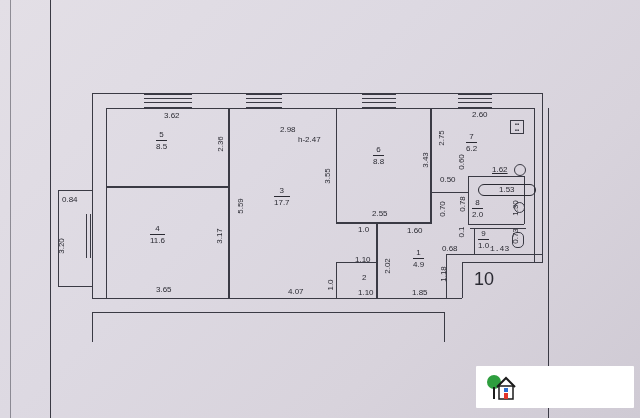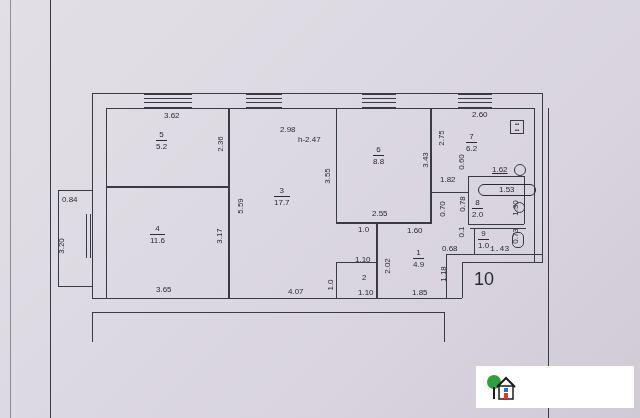--- a/index.html
+++ b/index.html
@@ -67,21 +67,21 @@
   <div class="line" style="left:86px;top:214px;width:1px;height:44px;"></div>
   <div class="line" style="left:90px;top:214px;width:1px;height:44px;"></div>
 
   <div class="line" style="left:92px;top:312px;width:352px;height:1px;"></div>
   <div class="line" style="left:92px;top:312px;width:1px;height:30px;"></div>
   <div class="line" style="left:444px;top:312px;width:1px;height:30px;"></div>
   <div class="line" style="left:548px;top:108px;width:1px;height:310px;"></div>
 
   <div class="room" style="left:156px;top:130px;">
     <span class="num">5</span>
-    <span class="area">5.2</span>
+    <span class="area">8.5</span>
   </div>
   <div class="room" style="left:150px;top:224px;">
     <span class="num">4</span>
     <span class="area">11.6</span>
   </div>
   <div class="room" style="left:274px;top:186px;">
     <span class="num">3</span>
     <span class="area">17.7</span>
   </div>
   <div class="room" style="left:373px;top:145px;">
@@ -104,21 +104,21 @@
   <div class="room" style="left:478px;top:229px;">
     <span class="num">9</span>
     <span class="area">1.0</span>
   </div>
 
   <div class="lbl" style="left:164px;top:112px;">3.62</div>
   <div class="lbl" style="left:280px;top:112px;margin-top:14px;">2.98</div>
   <div class="lbl" style="left:298px;top:136px;">h-2.47</div>
   <div class="lbl" style="left:472px;top:111px;">2.60</div>
   <div class="lbl" style="left:492px;top:166px;text-decoration:underline;">1.62</div>
-  <div class="lbl" style="left:440px;top:176px;">1.82</div>
+  <div class="lbl" style="left:440px;top:176px;">0.50</div>
   <div class="lbl" style="left:478px;top:184px;border:1px solid #2a2a32;border-radius:6px;padding:1px 20px;">1.53</div>
   <div class="lbl" style="left:62px;top:196px;">0.84</div>
   <div class="lbl" style="left:156px;top:286px;">3.65</div>
   <div class="lbl" style="left:288px;top:288px;">4.07</div>
   <div class="lbl" style="left:372px;top:210px;">2.55</div>
   <div class="lbl" style="left:358px;top:226px;">1.0</div>
   <div class="lbl" style="left:407px;top:227px;">1.60</div>
   <div class="lbl" style="left:355px;top:256px;">1.10</div>
   <div class="lbl" style="left:358px;top:289px;">1.10</div>
   <div class="lbl" style="left:412px;top:289px;">1.85</div>

